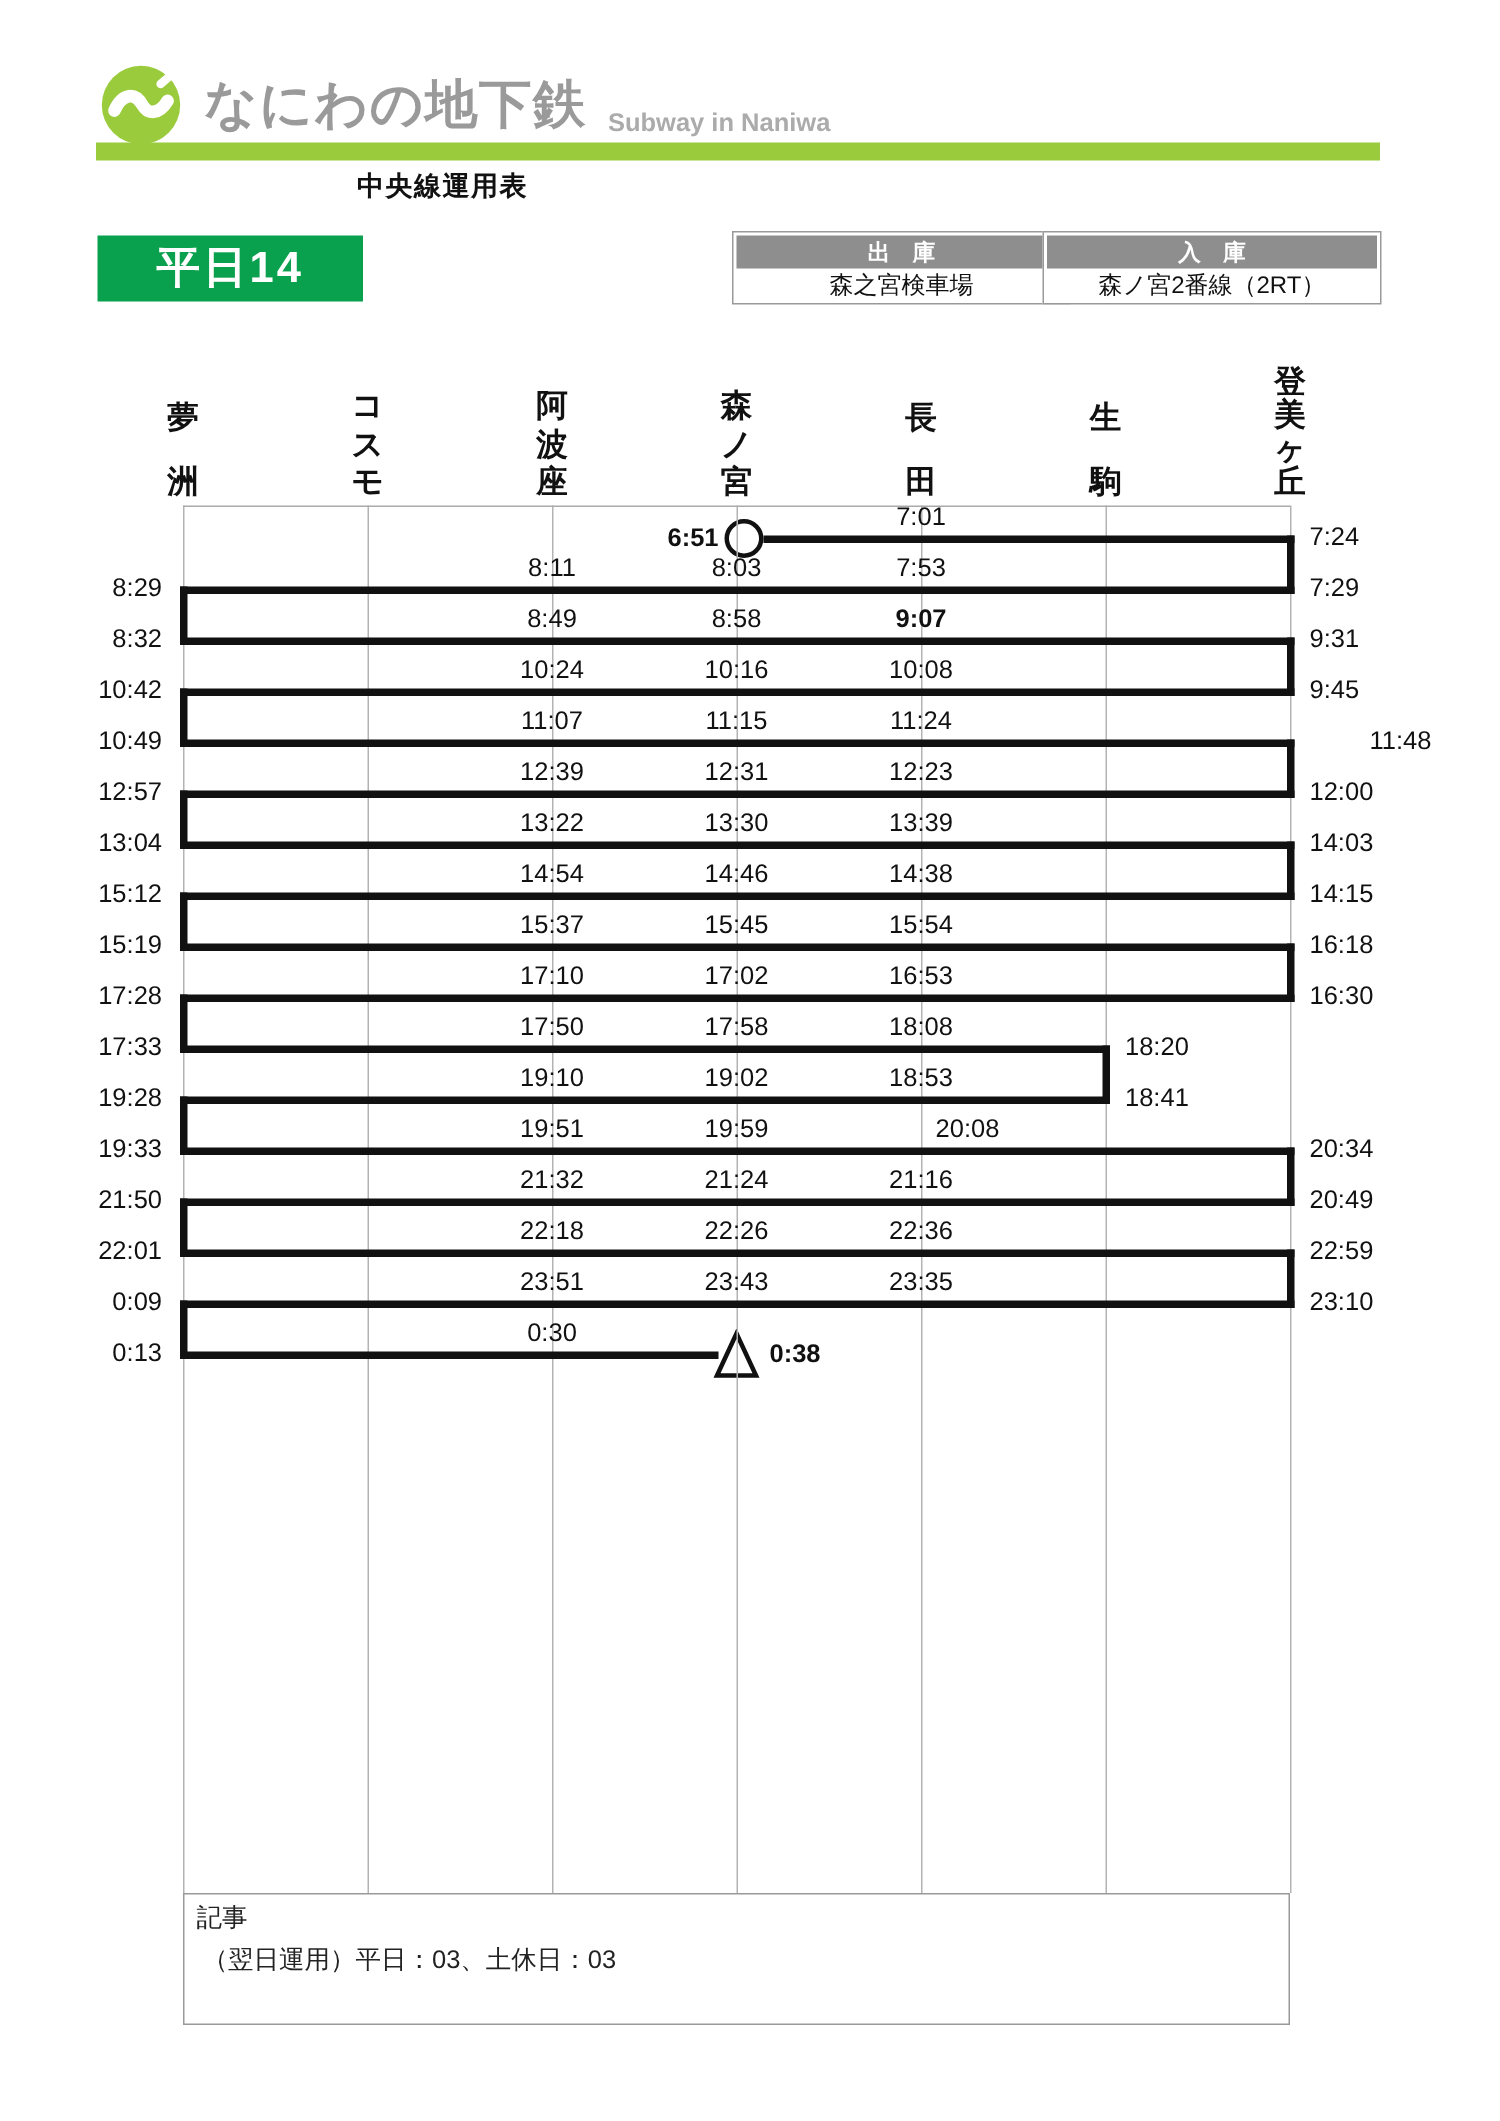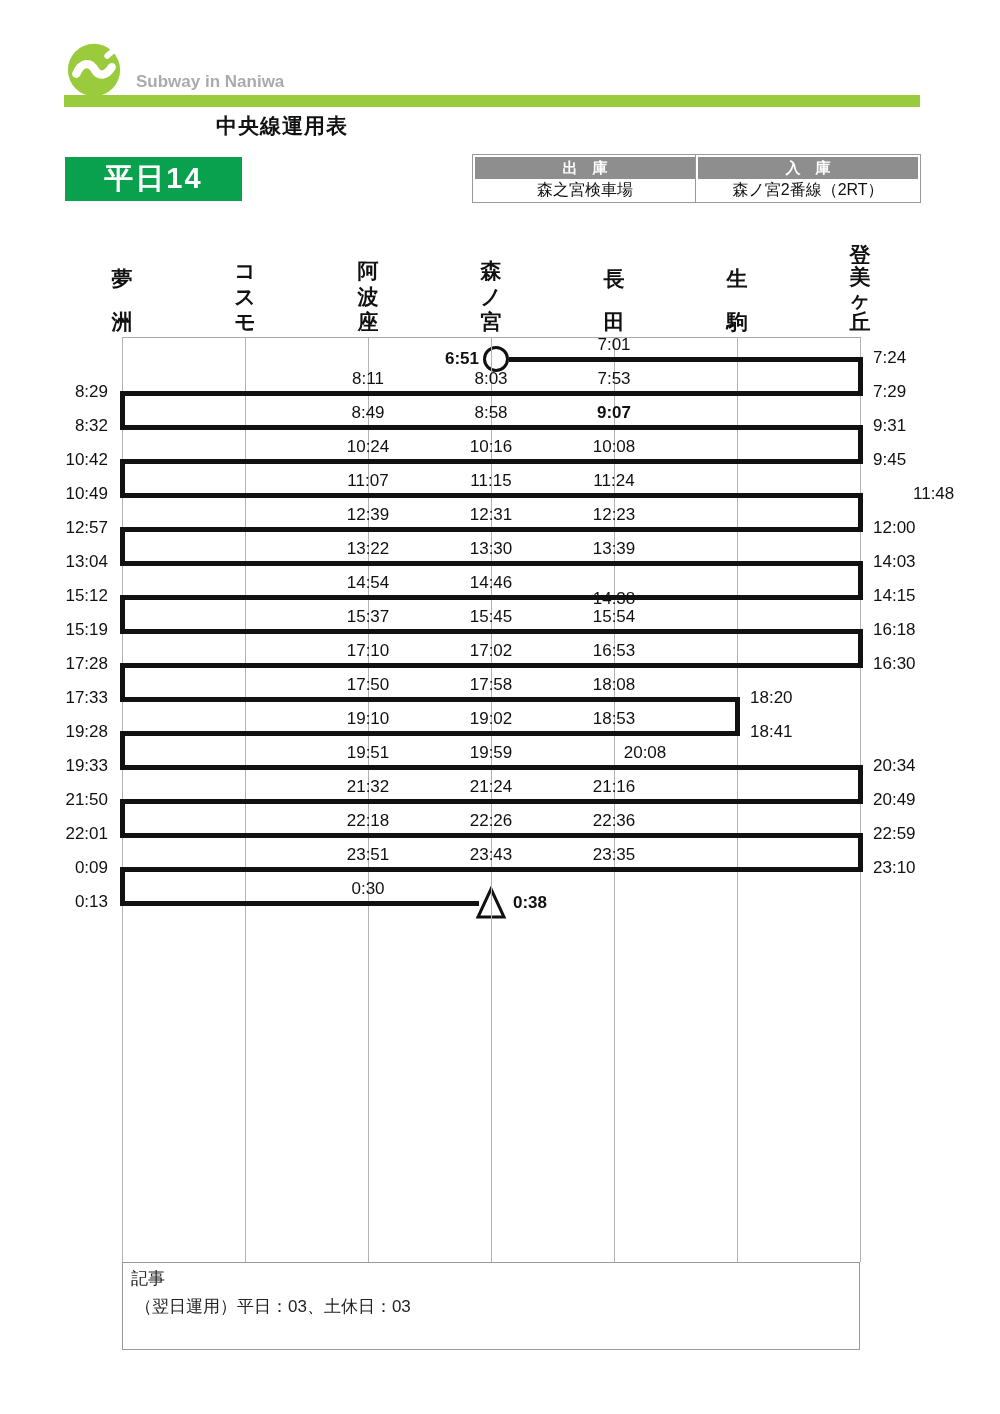--- a/index.html
+++ b/index.html
@@ -6,29 +6,29 @@
   body{font-family:"Liberation Sans","DejaVu Sans",sans-serif;color:#111;}
   #page{position:relative;width:1000px;height:1414px;background:#fff;overflow:hidden;}
 
   
   .logo-row{position:absolute;left:66px;top:42px;display:flex;align-items:flex-end;gap:14px;}
   .logo-mark{width:56px;height:56px;display:block;}
   .logo-name{font-size:35px;font-weight:800;color:#9a9a9a;line-height:56px;letter-spacing:1px;}
   .logo-sub{font-size:17px;font-weight:bold;color:#ababab;line-height:26px;padding-bottom:3px;}
   .green-bar{position:absolute;left:64px;top:95px;width:856px;height:12px;}
 
-  .doc-title{position:absolute;left:216px;top:112px;font-size:21px;font-weight:800;letter-spacing:1px;}
+  .doc-title{position:absolute;left:238px;top:112px;font-size:18px;font-weight:800;letter-spacing:1px;}
   .doc-revision{position:absolute;left:432px;top:121px;font-size:19px;font-weight:bold;}
 
   .badge{position:absolute;left:65px;top:157px;width:177px;height:44px;color:#fff;
          font-size:29px;font-weight:800;display:flex;align-items:center;justify-content:center;letter-spacing:2px;}
 
   .depot-box{position:absolute;top:154px;width:226px;height:49px;border:1px solid #999;background:#fff;
              box-sizing:border-box;padding:2px;}
-  .depot-out{left:472px;} .depot-in{left:695px;}
+  .depot-out{left:488px;} .depot-in{left:695px;}
   .depot-head{height:22px;color:#fff;font-size:15px;font-weight:bold;display:flex;align-items:center;justify-content:center;}
   .depot-val{height:21px;font-size:16px;display:flex;align-items:center;justify-content:center;color:#111;padding-top:1px;}
 
   
   #diagram{position:absolute;left:0;top:0;width:1000px;height:1414px;}
   .vline{position:absolute;width:1px;background:#b3b3b3;}
   .hline{position:absolute;height:1px;background:#aaa;}
   .bar,.conn{position:absolute;background:#111;}
   .tlabel{position:absolute;font-size:17px;text-align:center;white-space:nowrap;height:20px;line-height:20px;}
   .side{position:absolute;font-size:17px;white-space:nowrap;height:24px;line-height:24px;}
@@ -51,20 +51,21 @@
 <body>
 
 <div id="page">
 
   <div class="logo-row">
     <svg class="logo-mark" viewBox="0 0 60 60">
       <circle cx="30" cy="30" r="28" fill="#9ACB3C"></circle>
       <path d="M11 34 C 17 21, 26 21, 31 30 C 35 37, 43 37, 49 27" fill="none" stroke="#fff" stroke-width="9" stroke-linecap="round"></path>
       <path d="M44 15 L 51 9" fill="none" stroke="#fff" stroke-width="6" stroke-linecap="round"></path>
     </svg>
+    <span class="logo-name">なにわの地下鉄</span>
     <span class="logo-sub">Subway in Naniwa</span>
   </div>
   <div class="green-bar" style="background:#9ACB3C;"></div>
 
   <div class="doc-title">中央線運用表</div>
 
   <div class="badge" style="background:#0AA14E;">平日14</div>
 
   <div class="depot-box depot-out">
     <div class="depot-head" style="background:#8E8E8E;">出　庫</div>
@@ -158,21 +159,21 @@
       <div class="side sideR" style="left: 873px; top: 516px; width: 104px;">12:00</div>
       <div class="bar" style="left: 119.5px; top: 560.5px; width: 743px; height: 5px;"></div>
       <div class="tlabel" style="left: 323px; top: 539px; width: 90px;">13:22</div>
       <div class="tlabel" style="left: 446px; top: 539px; width: 90px;">13:30</div>
       <div class="tlabel" style="left: 569px; top: 539px; width: 90px;">13:39</div>
       <div class="side sideL" style="left: 4px; top: 550px; width: 104px;">13:04</div>
       <div class="side sideR" style="left: 873px; top: 550px; width: 104px;">14:03</div>
       <div class="bar" style="left: 119.5px; top: 594.5px; width: 743px; height: 5px;"></div>
       <div class="tlabel" style="left: 323px; top: 573px; width: 90px;">14:54</div>
       <div class="tlabel" style="left: 446px; top: 573px; width: 90px;">14:46</div>
-      <div class="tlabel" style="left: 569px; top: 573px; width: 90px; margin-top: 16px;">14:38</div>
+      <div class="tlabel" style="left: 569px; top: 573px; width: 90px;">14:38</div>
       <div class="side sideL" style="left: 4px; top: 584px; width: 104px;">15:12</div>
       <div class="side sideR" style="left: 873px; top: 584px; width: 104px;">14:15</div>
       <div class="bar" style="left: 119.5px; top: 628.5px; width: 743px; height: 5px;"></div>
       <div class="tlabel" style="left: 323px; top: 607px; width: 90px;">15:37</div>
       <div class="tlabel" style="left: 446px; top: 607px; width: 90px;">15:45</div>
       <div class="tlabel" style="left: 569px; top: 607px; width: 90px;">15:54</div>
       <div class="side sideL" style="left: 4px; top: 618px; width: 104px;">15:19</div>
       <div class="side sideR" style="left: 873px; top: 618px; width: 104px;">16:18</div>
       <div class="bar" style="left: 119.5px; top: 662.5px; width: 743px; height: 5px;"></div>
       <div class="tlabel" style="left: 323px; top: 641px; width: 90px;">17:10</div>

